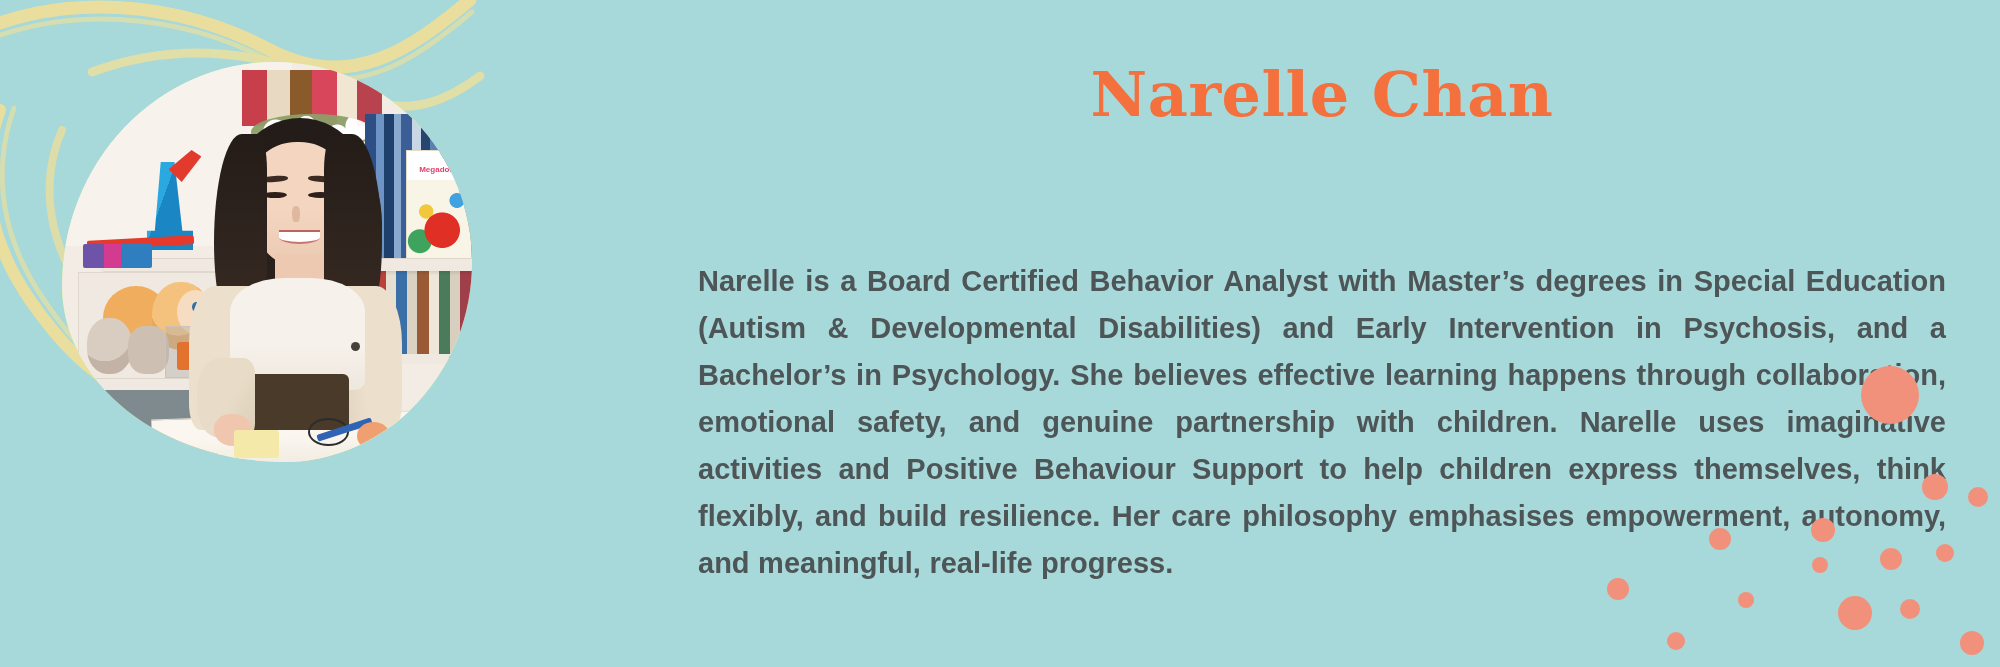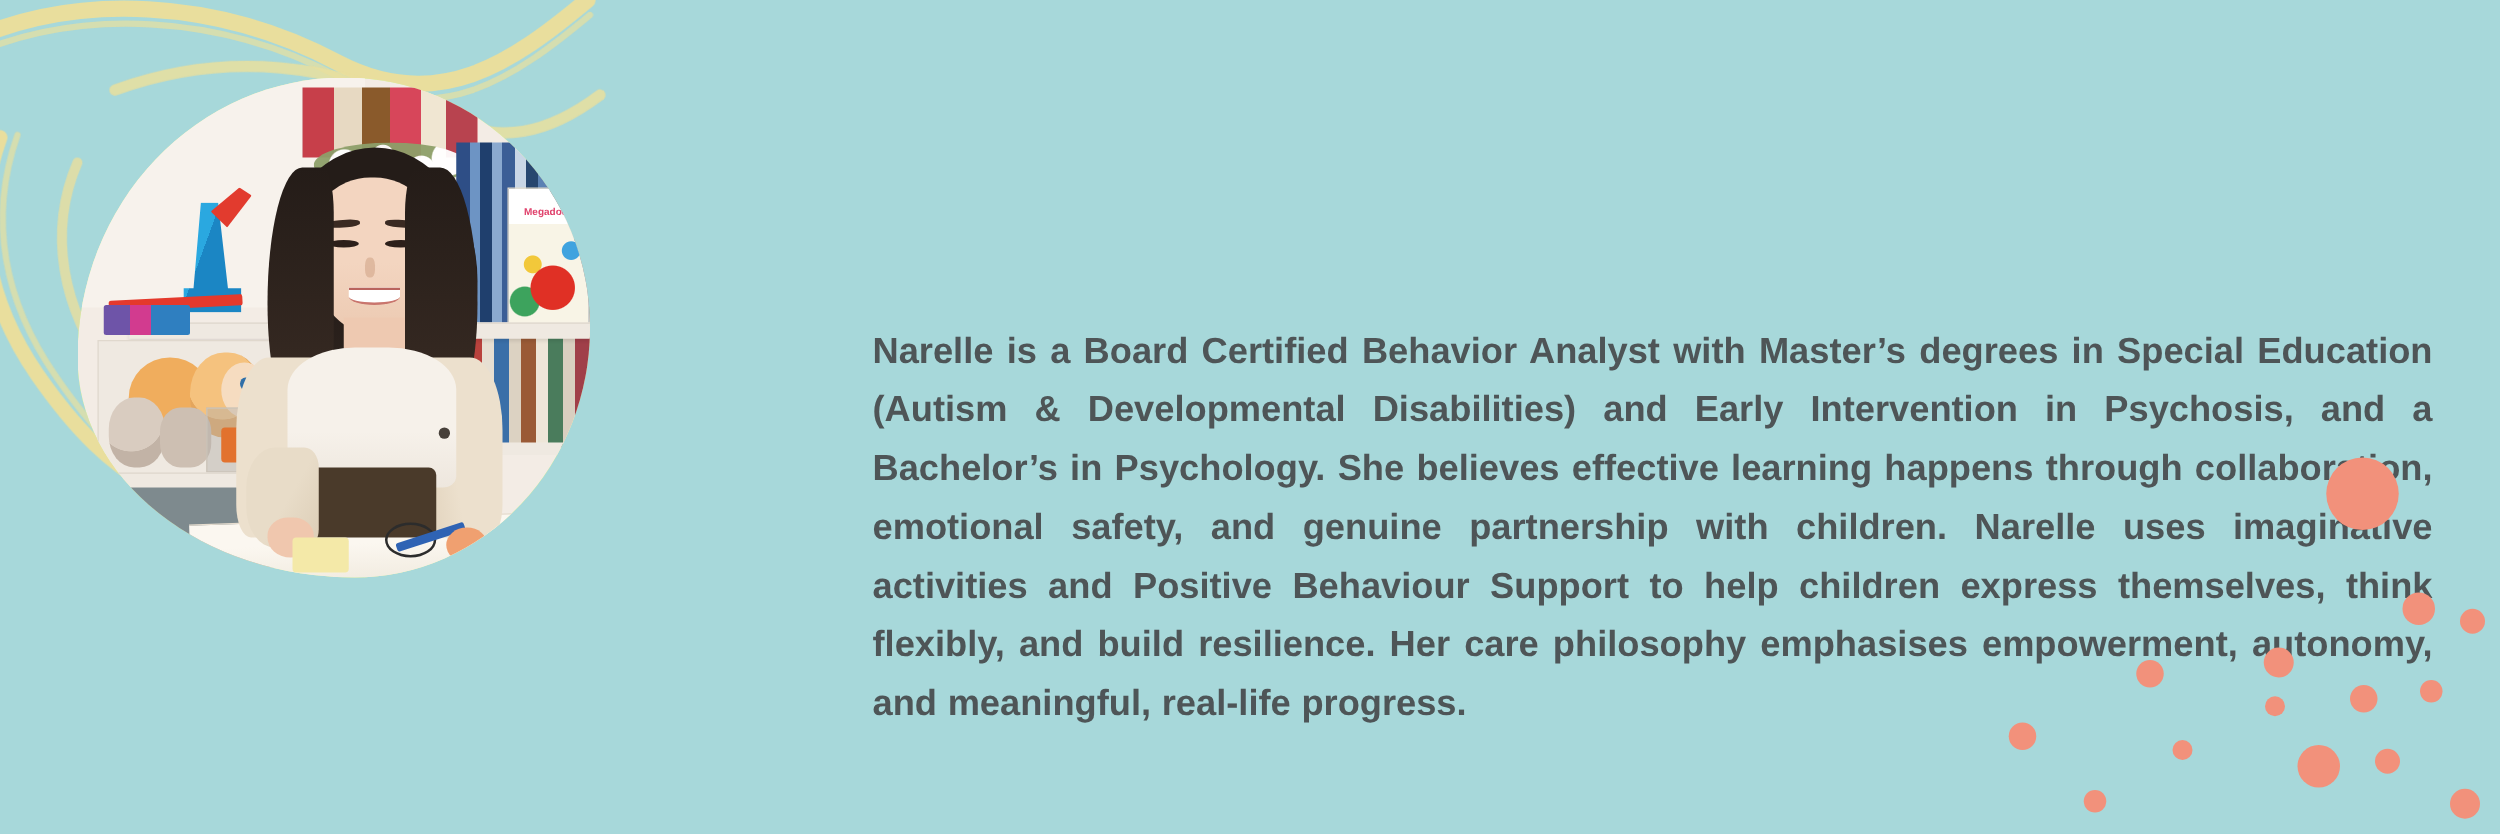--- a/index.html
+++ b/index.html
@@ -333,20 +333,21 @@
       <div class="ph ph-arm"></div>
       <div class="ph ph-ring1"></div>
       <div class="ph ph-pen"></div>
       <div class="ph ph-sticker"></div>
       <div class="ph ph-hand"></div>
       <div class="ph ph-yellowpaper"></div>
     </div>
   </div>
 
   <div class="content">
+    <h1 class="name">Narelle Chan</h1>
     <p class="bio">Narelle is a Board Certified Behavior Analyst with Master’s degrees in Special Education (Autism &amp; Developmental Disabilities) and Early Intervention in Psychosis, and a Bachelor’s in Psychology. She believes effective learning happens through collaboration, emotional safety, and genuine partnership with children. Narelle uses imaginative activities and Positive Behaviour Support to help children express themselves, think flexibly, and build resilience. Her care philosophy emphasises empowerment, autonomy, and meaningful, real-life progress.</p>
   </div>
 
   <div class="dots-layer">
       <span class="dot" style="left: 281px; top: 19px; width: 58px; height: 58px; background: rgb(242, 145, 123);"></span>
       <span class="dot" style="left: 342px; top: 127px; width: 26px; height: 26px; background: rgb(242, 145, 123);"></span>
       <span class="dot" style="left: 231px; top: 171px; width: 24px; height: 24px; background: rgb(242, 145, 123);"></span>
       <span class="dot" style="left: 356px; top: 197px; width: 18px; height: 18px; background: rgb(242, 145, 123);"></span>
       <span class="dot" style="left: 129px; top: 181px; width: 22px; height: 22px; background: rgb(242, 145, 123);"></span>
       <span class="dot" style="left: 300px; top: 201px; width: 22px; height: 22px; background: rgb(242, 145, 123);"></span>

